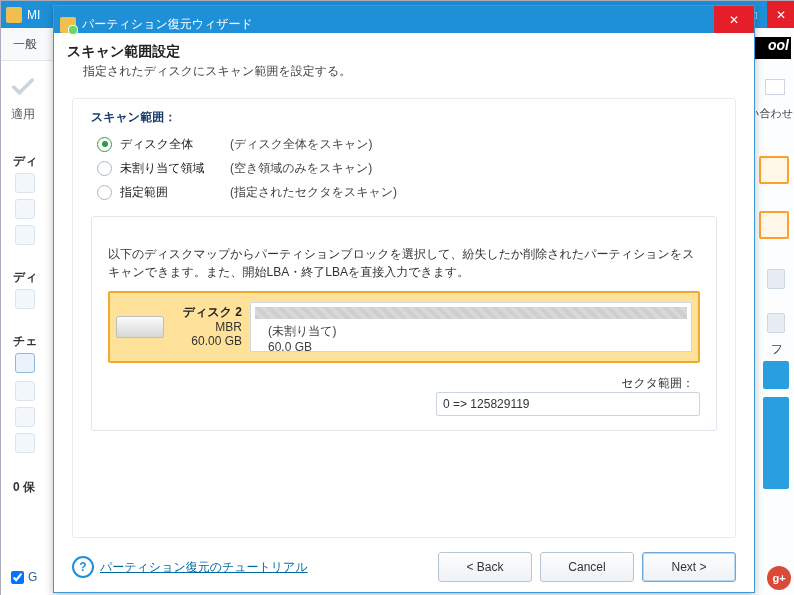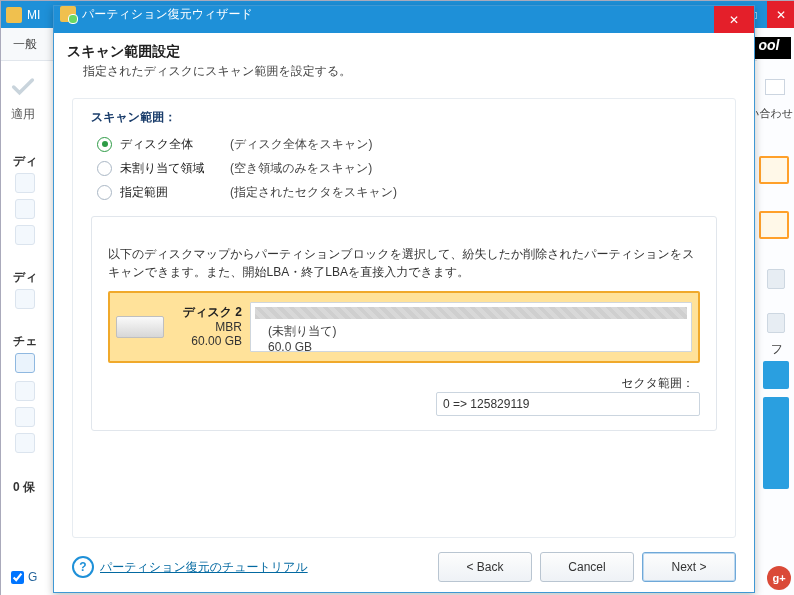--- a/index.html
+++ b/index.html
@@ -15,29 +15,29 @@
 .bg-tabs{position:absolute;left:0;top:27px;right:0;height:32px;background:#f7f9fb;border-bottom:1px solid #e1e6ec;display:flex;align-items:center;padding-left:12px;color:#444;}
 .bg-check{position:absolute;left:8px;top:72px;width:28px;height:28px;color:#c9d4dc;}
 .bg-apply{position:absolute;left:10px;top:105px;color:#555;}
 .bg-head-d{position:absolute;left:12px;top:140px;font-weight:bold;color:#333;}
 .bg-i{position:absolute;left:14px;width:18px;height:18px;border:1px solid #dbe4ee;border-radius:3px;background:#f3f8fd;}
 .bg-head-c{position:absolute;left:12px;font-weight:bold;color:#333;}
 .bg-bottom{position:absolute;left:10px;bottom:12px;color:#26659c;display:flex;align-items:center;gap:4px;}
 .bg-bottom input{margin:0;}
 
 .bg-right{position:absolute;right:0;top:27px;width:38px;bottom:0;background:#fcfdff;}
-.bg-tool{position:absolute;right:4px;top:36px;width:40px;height:22px;background:#000;color:#fff;font-style:italic;font-weight:bold;text-align:center;padding-right:2px;font-size:14px;}
+.bg-tool{position:absolute;right:4px;top:36px;width:40px;height:22px;background:#000;color:#fff;font-style:italic;font-weight:bold;text-align:right;padding-right:2px;font-size:14px;}
 .bg-rlabel{position:absolute;right:2px;top:105px;writing-mode:horizontal-tb;color:#444;font-size:11px;}
 .bg-env{position:absolute;right:10px;top:78px;width:18px;height:14px;border:1px solid #ccd5e0;background:#fff;}
 .bg-rbox{position:absolute;right:6px;width:26px;height:24px;border:2px solid #ffa02a;border-radius:2px;background:#fff8e8;}
 .bg-scroll{position:absolute;right:10px;width:16px;height:18px;background:#e7edf3;border:1px solid #cdd7e1;border-radius:2px;}
 .bg-gplus{position:absolute;right:4px;bottom:6px;width:24px;height:24px;border-radius:12px;background:#da4a38;color:#fff;font-weight:bold;display:flex;align-items:center;justify-content:center;font-size:11px;}
 
 .wiz{position:absolute;left:52px;top:4px;right:40px;height:586px;background:#fff;border:1px solid #3f98d4;box-shadow:0 3px 8px rgba(0,0,0,.25);}
-.wiz-title{height:27px;background:#1e90d8;color:#fff;display:flex;align-items:flex-start;padding-left:6px;}
+.wiz-title{height:27px;background:#1e90d8;color:#fff;display:flex;align-items:flex-end;padding-left:6px;}
 .wiz-title .ic{width:16px;height:16px;margin-right:6px;background:#f0c04e;border-radius:2px;display:inline-block;position:relative;}
 .wiz-title .ic:after{content:"";position:absolute;right:-2px;bottom:-2px;width:8px;height:8px;border-radius:4px;background:#6ad864;border:1px solid #fff;}
 .wiz-title .sp{flex:1;}
 .wiz-close{width:40px;height:27px;background:#e41f2a;color:#fff;display:flex;align-items:center;justify-content:center;}
 .wiz-head{padding:10px 13px 8px;}
 .wiz-head h1{margin:0 0 2px;font-size:14px;font-weight:bold;color:#222;}
 .wiz-head p{margin:0 0 0 16px;color:#444;}
 .wiz-body{border:1px solid #e7ecf1;border-radius:3px;margin:10px 18px 16px;height:428px;padding:10px 18px 0;position:relative;}
 .grp-label{color:#1a3d6b;font-weight:bold;margin-bottom:6px;}
 .radio-row{display:flex;align-items:center;height:24px;margin-left:6px;}

